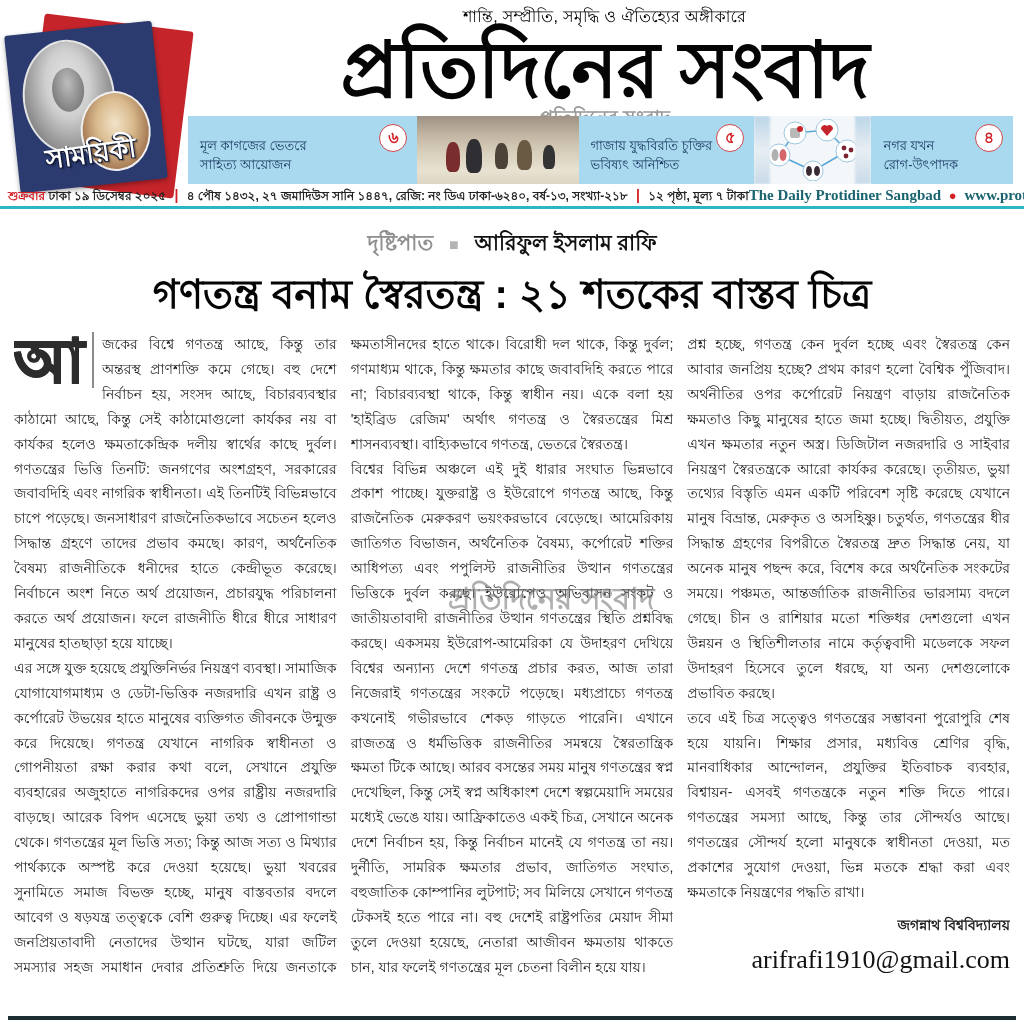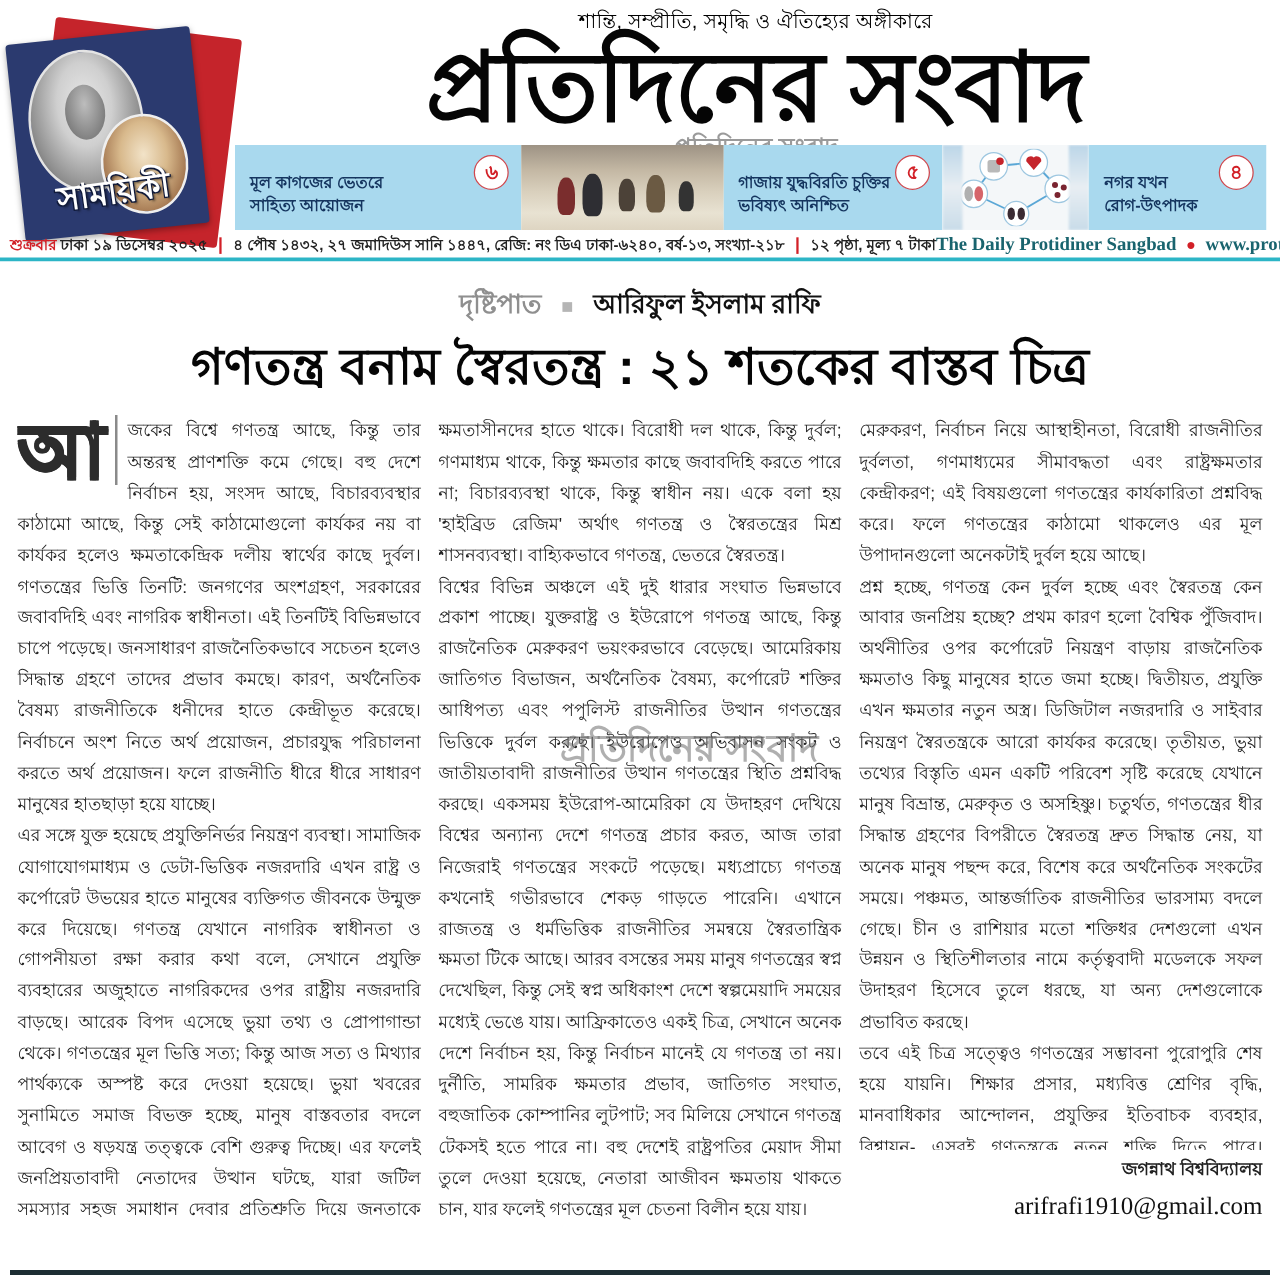--- a/index.html
+++ b/index.html
@@ -40,21 +40,21 @@
   .b3{left:48%;top:40%;width:13px;height:26px;background:#4c4238;}
   .b4{left:62%;top:36%;width:15px;height:30px;background:#6b5a43;}
   .b5{left:78%;top:42%;width:12px;height:24px;background:#333;}
   .tp2{flex:1.2;background:#f4f7f9;display:flex;align-items:center;justify-content:center;}
   .tp2 .edge{position:absolute;top:0;bottom:0;width:16px;
        background:linear-gradient(180deg,#bcd6e8 0%,#e8eef3 50%,#c9dce9 100%);filter:blur(1px);}
   .tp2 .edge.l{left:0;} .tp2 .edge.r{right:0;}
   .badge{position:absolute;top:8px;right:10px;width:26px;height:26px;border-radius:50%;
        background:#fff;border:1px solid #d0484e;color:#d22027;font-weight:bold;font-size:16px;
        display:flex;align-items:center;justify-content:center;}
-  .tb-text{position:absolute;left:12px;bottom:9px;font-size:13px;font-weight:bold;
+  .tb-text{position:absolute;left:12px;bottom:9px;font-size:13px;font-weight:normal;
        color:#15355f;line-height:1.45;text-align:left;}
   .dateline{position:absolute;left:8px;right:18px;top:187px;display:flex;justify-content:space-between;
        align-items:baseline;font-size:12px;font-weight:bold;color:#222;white-space:nowrap;}
   .dateline .day{color:#d22027;}
   .dateline .sep{color:#d22027;font-weight:bold;padding:0 5px;font-size:14px;}
   .brandline{font-family:"Liberation Serif",serif;font-size:15px;color:#19646e;font-weight:bold;}
   .brandline .dot{color:#d22027;font-size:13px;padding:0 4px;}
   
   .kicker-row{margin-top:18px;text-align:center;font-size:21px;font-weight:bold;}
   .kicker{color:#8f8f8f;}
@@ -67,21 +67,21 @@
   .col p{margin:0;}
   .col3wrap{flex:1;display:flex;flex-direction:column;overflow:hidden;font-size:14px;line-height:1.78;
        text-align:justify;color:#222;}
   .col3wrap .paras{flex:1;overflow:hidden;}
   .col3wrap p{margin:0;}
   .dropcap{float:left;font-size:60px;line-height:.8;padding:6px 8px 2px 0;margin-right:8px;
        color:#fff;font-weight:bold;border-right:2px solid #8a8a8a;
        -webkit-text-stroke:2px #2c2c2c;
        text-shadow:-1px -1px 0 #2c2c2c,1px -1px 0 #2c2c2c,-1px 1px 0 #2c2c2c,1px 1px 0 #2c2c2c;}
   .byline{text-align:right;font-weight:bold;font-size:14px;line-height:1.7;margin-top:4px;}
-  .byline .email{font-family:"Liberation Serif",serif;font-size:20px;font-weight:normal;color:#111;}
+  .byline .email{font-family:"Liberation Serif",serif;font-size:26px;font-weight:normal;color:#111;}
   .watermark{position:absolute;left:448px;top:575px;font-size:30px;font-weight:bold;
        color:rgba(110,110,110,.55);pointer-events:none;white-space:nowrap;}
   .watermark .red{color:rgba(210,32,39,.65);}
   .bottom-rule{position:absolute;left:8px;right:8px;bottom:4px;height:4px;background:#1d2e33;}
   svg{display:block;}
 </style>
 </head>
 <body>
 
 <div class="page">
@@ -201,21 +201,20 @@
         <p>এর সঙ্গে যুক্ত হয়েছে প্রযুক্তিনির্ভর নিয়ন্ত্রণ ব্যবস্থা। সামাজিক যোগাযোগমাধ্যম ও ডেটা-ভিত্তিক নজরদারি এখন রাষ্ট্র ও কর্পোরেট উভয়ের হাতে মানুষের ব্যক্তিগত জীবনকে উন্মুক্ত করে দিয়েছে। গণতন্ত্র যেখানে নাগরিক স্বাধীনতা ও গোপনীয়তা রক্ষা করার কথা বলে, সেখানে প্রযুক্তি ব্যবহারের অজুহাতে নাগরিকদের ওপর রাষ্ট্রীয় নজরদারি বাড়ছে। আরেক বিপদ এসেছে ভুয়া তথ্য ও প্রোপাগান্ডা থেকে। গণতন্ত্রের মূল ভিত্তি সত্য; কিন্তু আজ সত্য ও মিথ্যার পার্থক্যকে অস্পষ্ট করে দেওয়া হয়েছে। ভুয়া খবরের সুনামিতে সমাজ বিভক্ত হচ্ছে, মানুষ বাস্তবতার বদলে আবেগ ও ষড়যন্ত্র তত্ত্বকে বেশি গুরুত্ব দিচ্ছে। এর ফলেই জনপ্রিয়তাবাদী নেতাদের উত্থান ঘটছে, যারা জটিল সমস্যার সহজ সমাধান দেবার প্রতিশ্রুতি দিয়ে জনতাকে আবেগের দোলনায় ভাসায়। এদের লক্ষ্য সাধারণত বিচারব্যবস্থা দুর্বল করা, গণমাধ্যমকে নিয়ন্ত্রণ করা, এবং গণতান্ত্রিক প্রতিষ্ঠানের ওপর মানুষের আস্থা কমিয়ে নেওয়া। ফলে গণতন্ত্র থেকে জন্ম নেয় এক ধরনের অদৃশ্য স্বৈরতন্ত্র, যাকে বলা যায় 'গোপন স্বৈরতন্ত্র', যেখানে ক্ষমতার কেন্দ্রীভবন হয় কিন্তু গণতন্ত্রের মুখোশ অটুট থাকে।</p>
 
       </div>
       <div class="col">
         <p>ক্ষমতাসীনদের হাতে থাকে। বিরোধী দল থাকে, কিন্তু দুর্বল; গণমাধ্যম থাকে, কিন্তু ক্ষমতার কাছে জবাবদিহি করতে পারে না; বিচারব্যবস্থা থাকে, কিন্তু স্বাধীন নয়। একে বলা হয় 'হাইব্রিড রেজিম' অর্থাৎ গণতন্ত্র ও স্বৈরতন্ত্রের মিশ্র শাসনব্যবস্থা। বাহ্যিকভাবে গণতন্ত্র, ভেতরে স্বৈরতন্ত্র।</p>
         <p>বিশ্বের বিভিন্ন অঞ্চলে এই দুই ধারার সংঘাত ভিন্নভাবে প্রকাশ পাচ্ছে। যুক্তরাষ্ট্র ও ইউরোপে গণতন্ত্র আছে, কিন্তু রাজনৈতিক মেরুকরণ ভয়ংকরভাবে বেড়েছে। আমেরিকায় জাতিগত বিভাজন, অর্থনৈতিক বৈষম্য, কর্পোরেট শক্তির আধিপত্য এবং পপুলিস্ট রাজনীতির উত্থান গণতন্ত্রের ভিত্তিকে দুর্বল করছে। ইউরোপেও অভিবাসন সংকট ও জাতীয়তাবাদী রাজনীতির উত্থান গণতন্ত্রের স্থিতি প্রশ্নবিদ্ধ করছে। একসময় ইউরোপ-আমেরিকা যে উদাহরণ দেখিয়ে বিশ্বের অন্যান্য দেশে গণতন্ত্র প্রচার করত, আজ তারা নিজেরাই গণতন্ত্রের সংকটে পড়েছে। মধ্যপ্রাচ্যে গণতন্ত্র কখনোই গভীরভাবে শেকড় গাড়তে পারেনি। এখানে রাজতন্ত্র ও ধর্মভিত্তিক রাজনীতির সমন্বয়ে স্বৈরতান্ত্রিক ক্ষমতা টিকে আছে। আরব বসন্তের সময় মানুষ গণতন্ত্রের স্বপ্ন দেখেছিল, কিন্তু সেই স্বপ্ন অধিকাংশ দেশে স্বল্পমেয়াদি সময়ের মধ্যেই ভেঙে যায়। আফ্রিকাতেও একই চিত্র, সেখানে অনেক দেশে নির্বাচন হয়, কিন্তু নির্বাচন মানেই যে গণতন্ত্র তা নয়। দুর্নীতি, সামরিক ক্ষমতার প্রভাব, জাতিগত সংঘাত, বহুজাতিক কোম্পানির লুটপাট; সব মিলিয়ে সেখানে গণতন্ত্র টেকসই হতে পারে না। বহু দেশেই রাষ্ট্রপতির মেয়াদ সীমা তুলে দেওয়া হয়েছে, নেতারা আজীবন ক্ষমতায় থাকতে চান, যার ফলেই গণতন্ত্রের মূল চেতনা বিলীন হয়ে যায়।</p>
         <p>লাতিন আমেরিকা এক অদ্ভুত ছন্দের জায়গা। এখানে কখনো গণতন্ত্র শক্তিশালী হয়, কখনো আবার পপুলিস্ট নেতাদের হাত ধরে স্বৈরতান্ত্রিক প্রবণতা মাথাচাড়া দেয়। ব্রাজিল, ভেনেজুয়েলা, নিকারাগুয়া- এসব দেশে অর্থনৈতিক সংকট ও সামাজিক বৈষম্য রাজনৈতিক অস্থিরতার জন্ম দেয়, আর সেই অস্থিরতাকে কাজে লাগিয়ে নেতারা নিজের হাতে ক্ষমতা কেন্দ্রীভূত করেন। দক্ষিণ এশিয়ায় গণতন্ত্র আছে কাঠামোগতভাবে, কিন্তু বাস্তবে দলতন্ত্র বেশি শক্তিশালী। ভারত, পাকিস্তান, বাংলাদেশ, শ্রীলঙ্কাসহ সব দেশেই বিভিন্ন ধরনের সংকট দেখা যাচ্ছে। ভারতে ধর্মভিত্তিক জাতীয়তাবাদের উত্থান, পাকিস্তানে সামরিক প্রভাব, শ্রীলঙ্কায় অর্থনৈতিক সংকটের কারণে রাজনৈতিক অস্থিরতা, এসবই গণতন্ত্রকে দুর্বল করে। বাংলাদেশের ক্ষেত্রে দলীয়</p>
       </div>
       <div class="col3wrap">
         <div class="paras">
-          <p>মেরুকরণ, নির্বাচন নিয়ে আস্থাহীনতা, বিরোধী রাজনীতির দুর্বলতা, গণমাধ্যমের সীমাবদ্ধতা এবং রাষ্ট্রক্ষমতার কেন্দ্রীকরণ; এই বিষয়গুলো গণতন্ত্রের কার্যকারিতা প্রশ্নবিদ্ধ করে। ফলে গণতন্ত্রের কাঠামো থাকলেও এর মূল উপাদানগুলো অনেকটাই দুর্বল হয়ে আছে।</p>
           <p>প্রশ্ন হচ্ছে, গণতন্ত্র কেন দুর্বল হচ্ছে এবং স্বৈরতন্ত্র কেন আবার জনপ্রিয় হচ্ছে? প্রথম কারণ হলো বৈশ্বিক পুঁজিবাদ। অর্থনীতির ওপর কর্পোরেট নিয়ন্ত্রণ বাড়ায় রাজনৈতিক ক্ষমতাও কিছু মানুষের হাতে জমা হচ্ছে। দ্বিতীয়ত, প্রযুক্তি এখন ক্ষমতার নতুন অস্ত্র। ডিজিটাল নজরদারি ও সাইবার নিয়ন্ত্রণ স্বৈরতন্ত্রকে আরো কার্যকর করেছে। তৃতীয়ত, ভুয়া তথ্যের বিস্তৃতি এমন একটি পরিবেশ সৃষ্টি করেছে যেখানে মানুষ বিভ্রান্ত, মেরুকৃত ও অসহিষ্ণু। চতুর্থত, গণতন্ত্রের ধীর সিদ্ধান্ত গ্রহণের বিপরীতে স্বৈরতন্ত্র দ্রুত সিদ্ধান্ত নেয়, যা অনেক মানুষ পছন্দ করে, বিশেষ করে অর্থনৈতিক সংকটের সময়ে। পঞ্চমত, আন্তর্জাতিক রাজনীতির ভারসাম্য বদলে গেছে। চীন ও রাশিয়ার মতো শক্তিধর দেশগুলো এখন উন্নয়ন ও স্থিতিশীলতার নামে কর্তৃত্ববাদী মডেলকে সফল উদাহরণ হিসেবে তুলে ধরছে, যা অন্য দেশগুলোকে প্রভাবিত করছে।</p>
           <p>তবে এই চিত্র সত্ত্বেও গণতন্ত্রের সম্ভাবনা পুরোপুরি শেষ হয়ে যায়নি। শিক্ষার প্রসার, মধ্যবিত্ত শ্রেণির বৃদ্ধি, মানবাধিকার আন্দোলন, প্রযুক্তির ইতিবাচক ব্যবহার, বিশ্বায়ন- এসবই গণতন্ত্রকে নতুন শক্তি দিতে পারে। গণতন্ত্রের সমস্যা আছে, কিন্তু তার সৌন্দর্যও আছে। গণতন্ত্রের সৌন্দর্য হলো মানুষকে স্বাধীনতা দেওয়া, মত প্রকাশের সুযোগ দেওয়া, ভিন্ন মতকে শ্রদ্ধা করা এবং ক্ষমতাকে নিয়ন্ত্রণের পদ্ধতি রাখা।</p>
 
         </div>
         <div class="byline">
           <div>জগন্নাথ বিশ্ববিদ্যালয়</div>
           <div class="email">arifrafi1910@gmail.com</div>
         </div>
       </div>
     </div>

